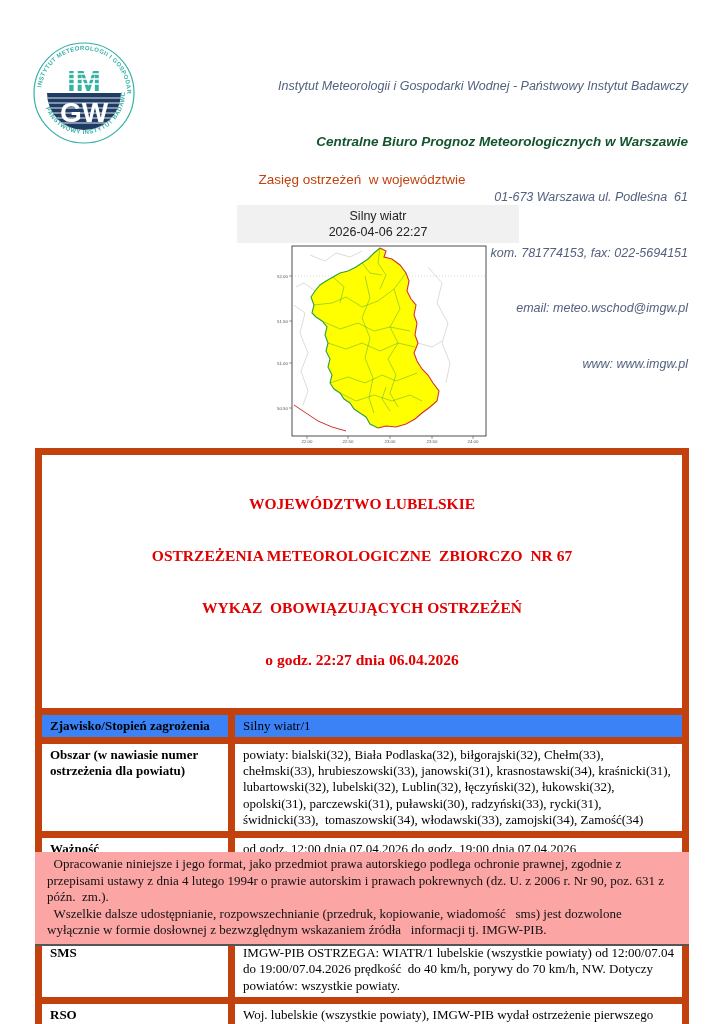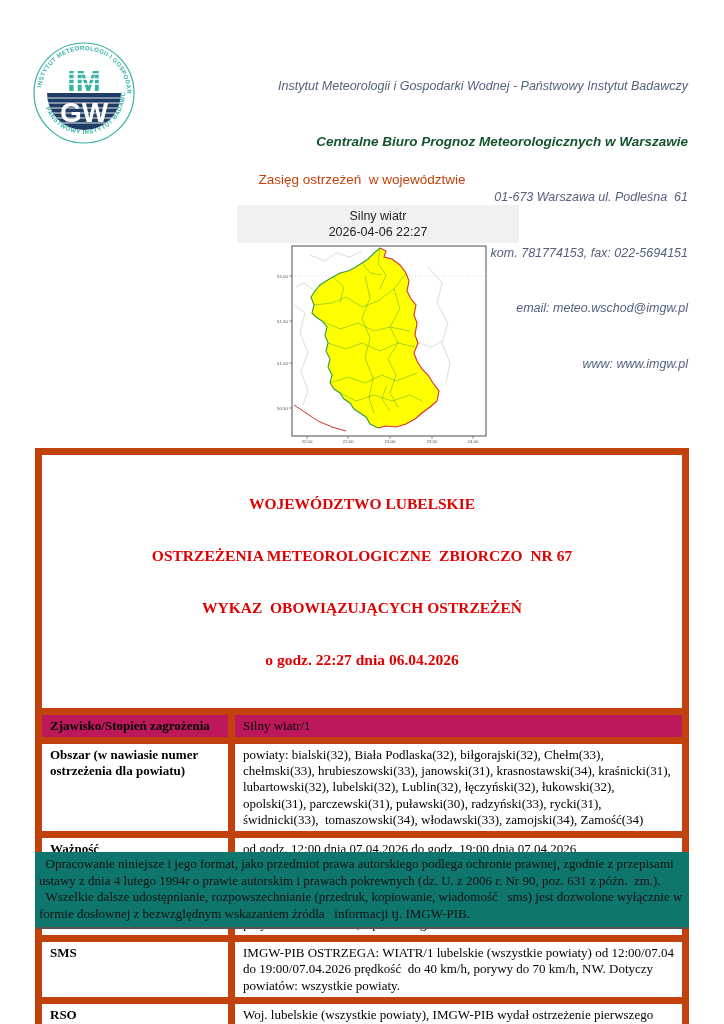--- a/index.html
+++ b/index.html
@@ -23,26 +23,26 @@
 
   
   .tbl{position:absolute;left:35px;top:448px;width:654px;border-collapse:collapse;
        font-family:"Liberation Serif",serif;font-size:13px;color:#000;}
   .tbl td{border:7px solid #c2410c;padding:3px 8px;vertical-align:top;line-height:1.25;
           white-space:pre-wrap;}
   .tbl .label-cell{width:170px;font-weight:bold;}
   .tbl .title-cell{text-align:center;padding:6px 8px;}
   .title-line{color:#e00000;font-weight:bold;font-size:15.5px;line-height:19.5px;
               white-space:pre-wrap;}
-  .hl td{background:#be185d;font-family:Liberation Serif, serif;}
-
-  
-  .footer{position:absolute;left:35px;top:852px;width:654px;background:#0f766e;
+  .hl td{background:#3b82f6;font-family:Liberation Serif, serif;}
+
+  
+  .footer{position:absolute;left:35px;top:852px;width:654px;background:#fca5a5;
           font-family:"Liberation Serif",serif;font-size:13px;line-height:16.5px;
-          padding:4px 4px 5px;box-sizing:border-box;border-bottom:2px solid #555;
+          padding:4px 12px 5px;box-sizing:border-box;border-bottom:2px solid #555;
           color:#111;}
   .footer p{margin:0;white-space:pre-wrap;}
 </style>
 </head>
 <body>
 
 <div class="page">
 
   <div class="logo-wrap">
     <svg width="102" height="106" viewBox="0 0 102 106">

